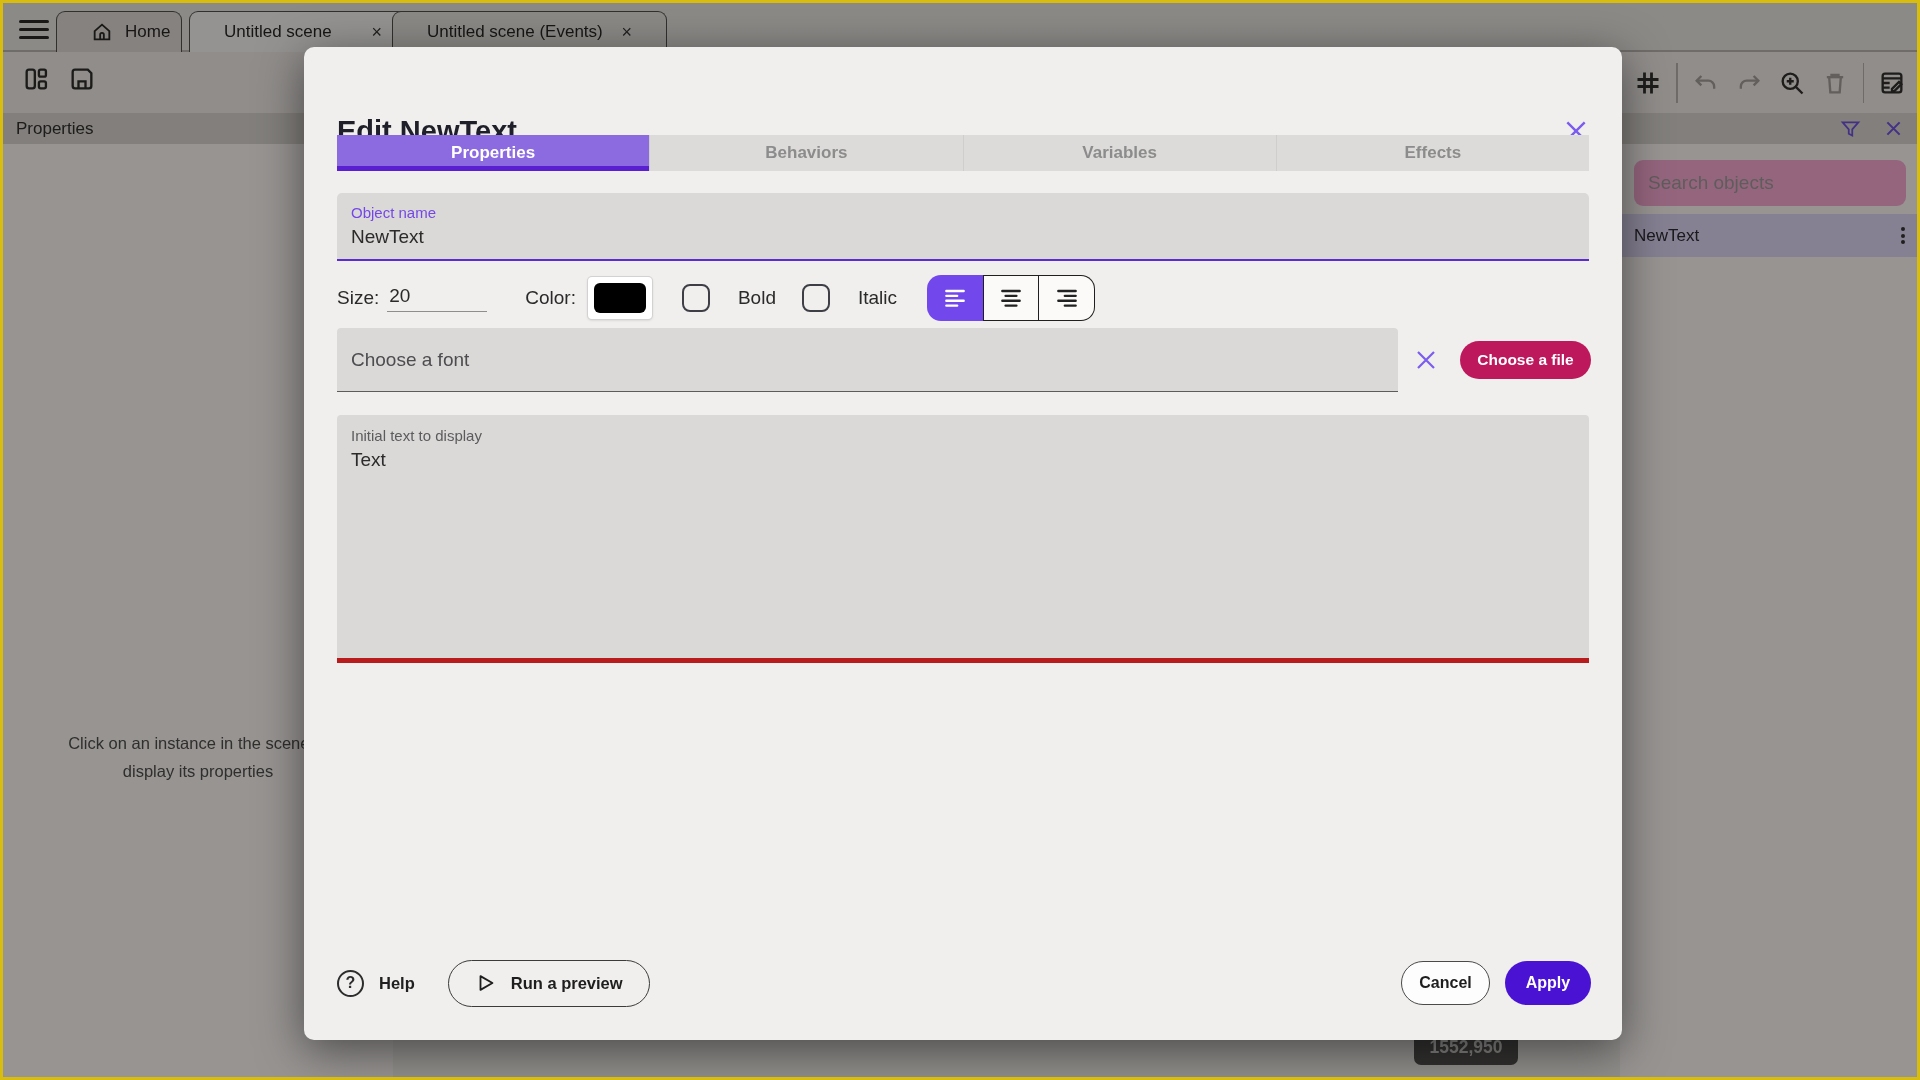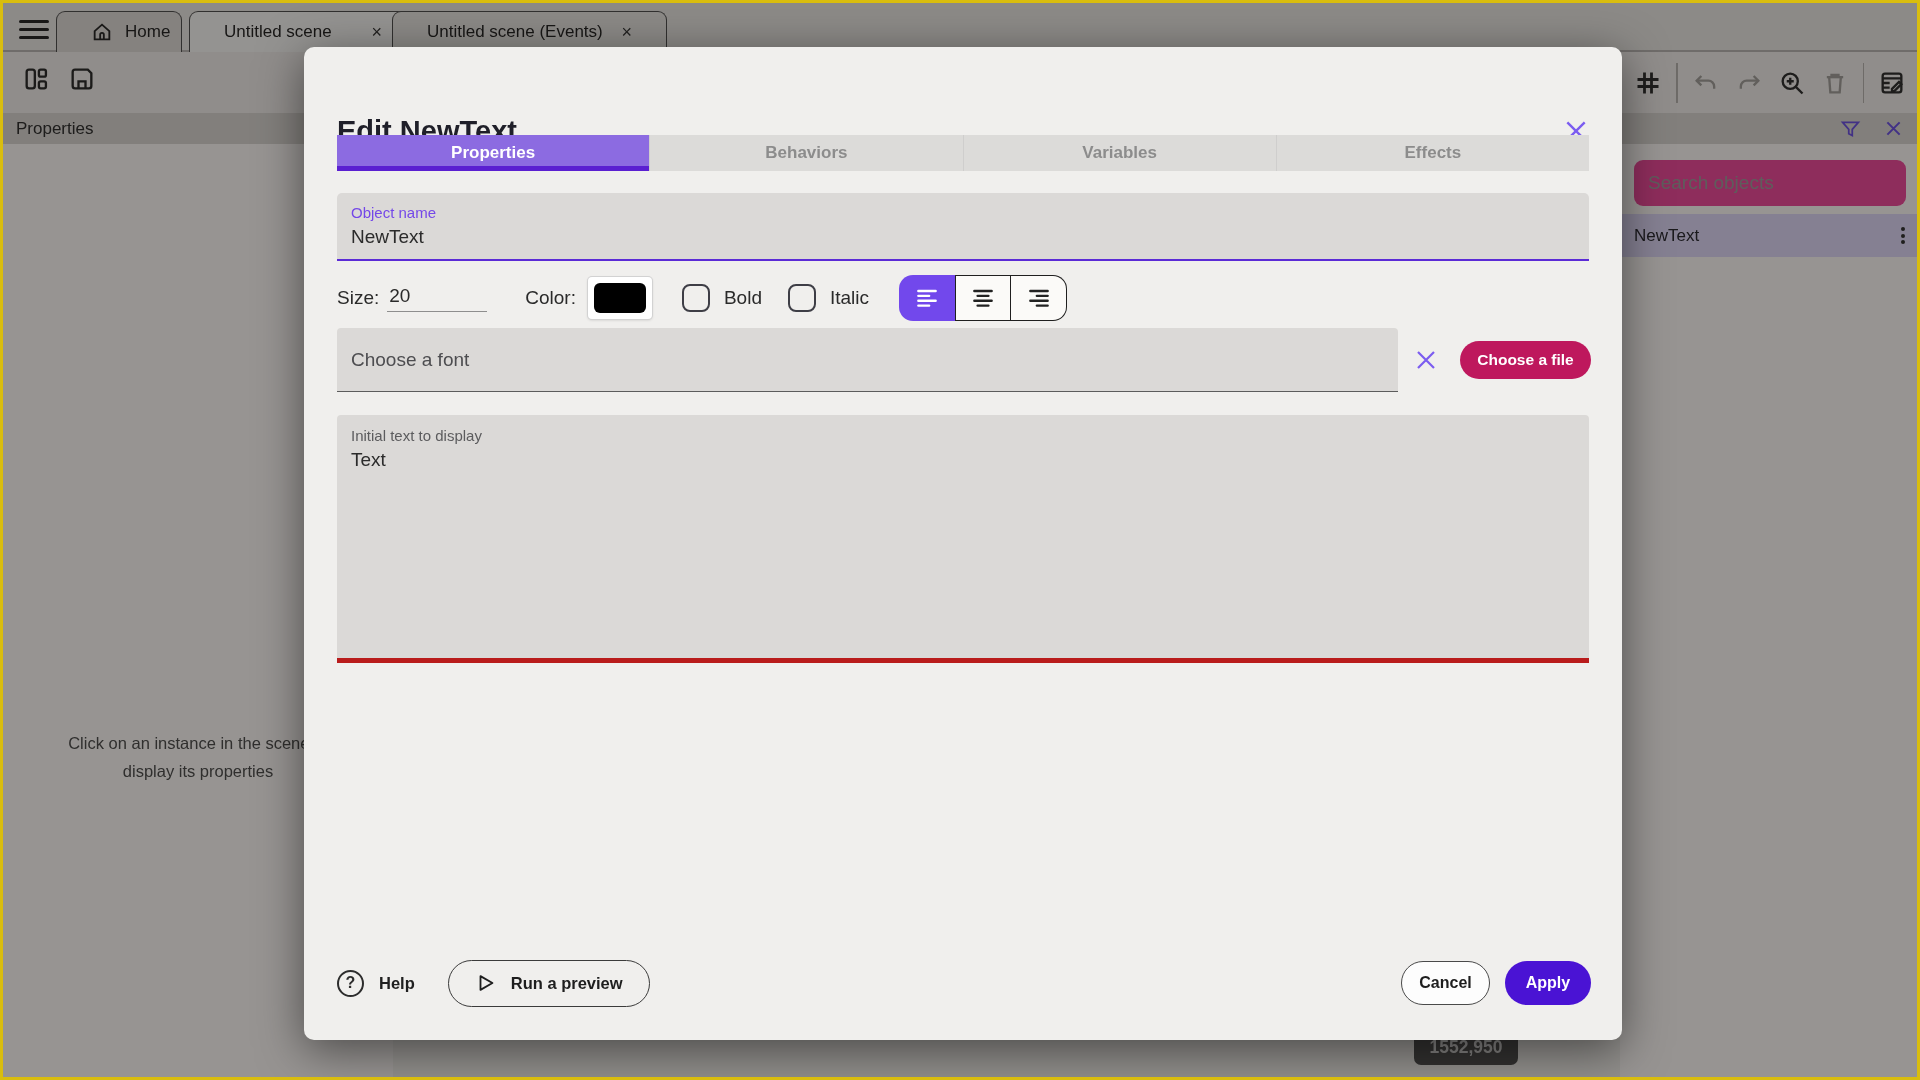--- a/index.html
+++ b/index.html
@@ -30,21 +30,21 @@
   .ph-left { left:0; width:390px; }
   .ph-right { left:1617px; right:0; justify-content:flex-end; gap:22px; }
   .leftpanel { position:absolute; left:0; top:141px; width:390px; bottom:0; background:#fbf9f7; }
   .leftmsg { position:absolute; top:585px; left:0; width:100%; text-align:center; font-size:16.5px;
              color:#4a4a4a; line-height:28px; }
   .canvas { position:absolute; left:390px; top:141px; width:1227px; bottom:0; background:#f1efec; }
   .coordbadge { position:absolute; left:1411px; top:1026px; width:104px; height:36px; background:#4e4e4e;
                 border-radius:7px; color:#d8d8d8; font-size:17.5px; font-weight:bold;
                 display:flex; align-items:center; justify-content:center; }
   .rightpanel { position:absolute; left:1617px; top:141px; right:0; bottom:0; background:#fbf9f7; }
-  .searchbox { position:absolute; left:14px; top:16px; width:272px; height:46px; background:#ec4899;
+  .searchbox { position:absolute; left:14px; top:16px; width:272px; height:46px; background:#f9a8d4;
                border:none; border-radius:9px; font-size:19px; color:#333; padding:0 14px;
                font-family:"Liberation Sans", sans-serif; }
   .searchbox::placeholder { color:#9a9a9a; }
   .objrow { position:absolute; left:0; top:70px; width:100%; height:43px; background:#ddd6f6;
             display:flex; align-items:center; padding:0 12px 0 14px; font-size:17px; color:#26262e; }
   .kebab { margin-left:auto; font-size:19px; color:#2e2e2e; letter-spacing:0; line-height:6px;
            display:flex; flex-direction:column; gap:2.5px; align-items:center; }
   .kebab i { width:4px; height:4px; border-radius:50%; background:#2e2e2e; }
   
   .overlay { position:absolute; inset:0; background:rgba(12,10,8,0.42); z-index:5; }
@@ -68,21 +68,21 @@
   .ctrlrow { position:absolute; left:33px; right:33px; top:228px; height:46px; display:flex; align-items:center; }
   .lbl { font-size:19px; color:#2a2a2a; }
   .sizeinput { width:100px; border:none; border-bottom:1px solid #8e8e8e; background:transparent;
                font-size:19px; color:#2a2a2a; margin-left:8px; padding:0 2px 4px;
                font-family:"Liberation Sans", sans-serif; }
   .swatch { width:64px; height:42px; background:#fff; border-radius:4px; margin-left:12px;
             box-shadow:0 0 0 1px #d2d2d2, 0 1px 3px rgba(0,0,0,0.18); padding:6px; cursor:pointer; }
   .swatch .inner { width:100%; height:100%; background:#000; border-radius:6px; }
   .checkbox { width:28px; height:28px; border:2.5px solid #3e3e46; border-radius:8px; background:transparent; cursor:pointer; }
   .cb-bold { margin-left:30px; } .cb-italic { margin-left:26px; }
-  .cb-lbl { margin-left:14px; }
+  .cb-lbl { margin-left:28px; }
   .aligngroup { margin-left:30px; display:flex; height:46px; }
   .alignbtn { width:56px; height:46px; display:flex; align-items:center; justify-content:center;
               background:#fbfaf8; border:1.5px solid #1f1f1f; cursor:pointer; }
   .alignbtn.first { background:#7248ec; border:none; border-radius:14px 0 0 14px; }
   .alignbtn.mid { border-radius:0; }
   .alignbtn.last { border-left:none; border-radius:0 14px 14px 0; }
   .f-font { position:absolute; left:33px; top:281px; width:1061px; height:64px; border-bottom:1px solid #5c5c5c;
             border-radius:4px 4px 0 0; display:flex; align-items:center; padding:0 14px;
             font-size:19px; color:#4d4d50; cursor:pointer; }
   .clearx { position:absolute; left:1104px; top:297px; width:36px; height:32px; display:flex;

